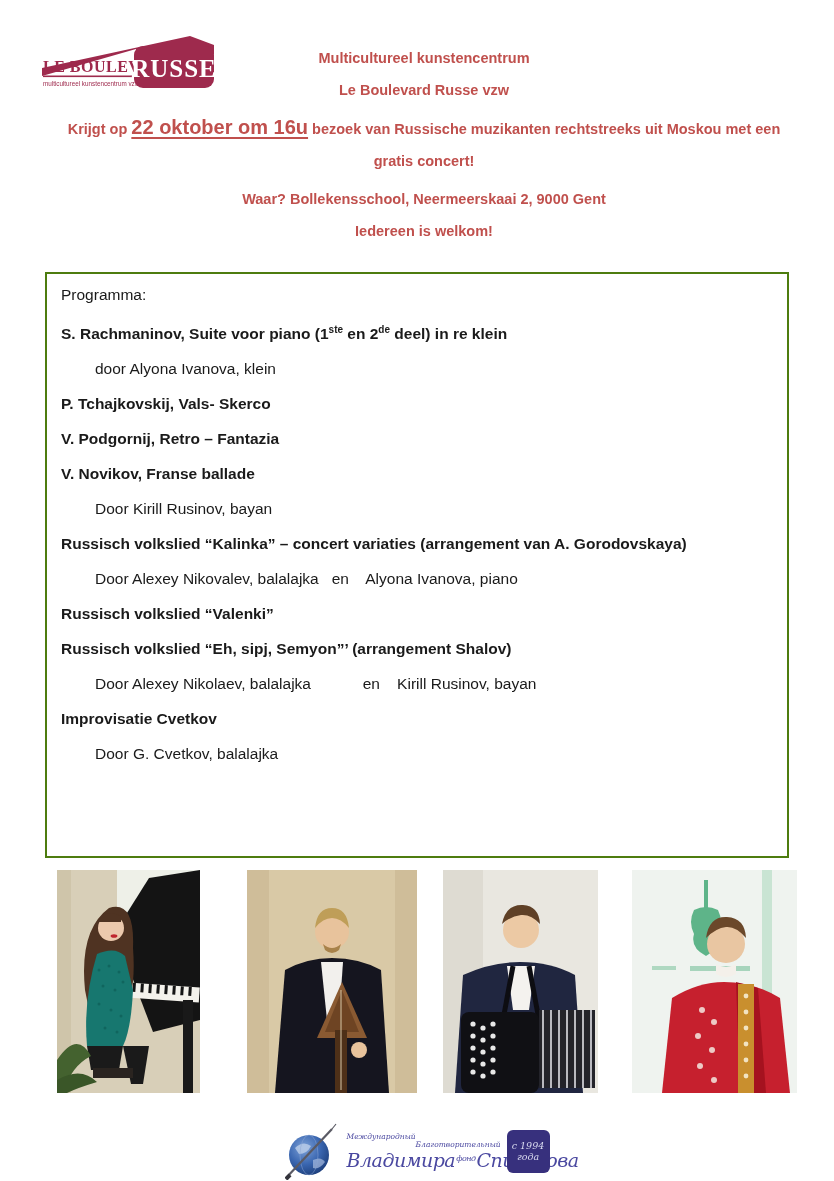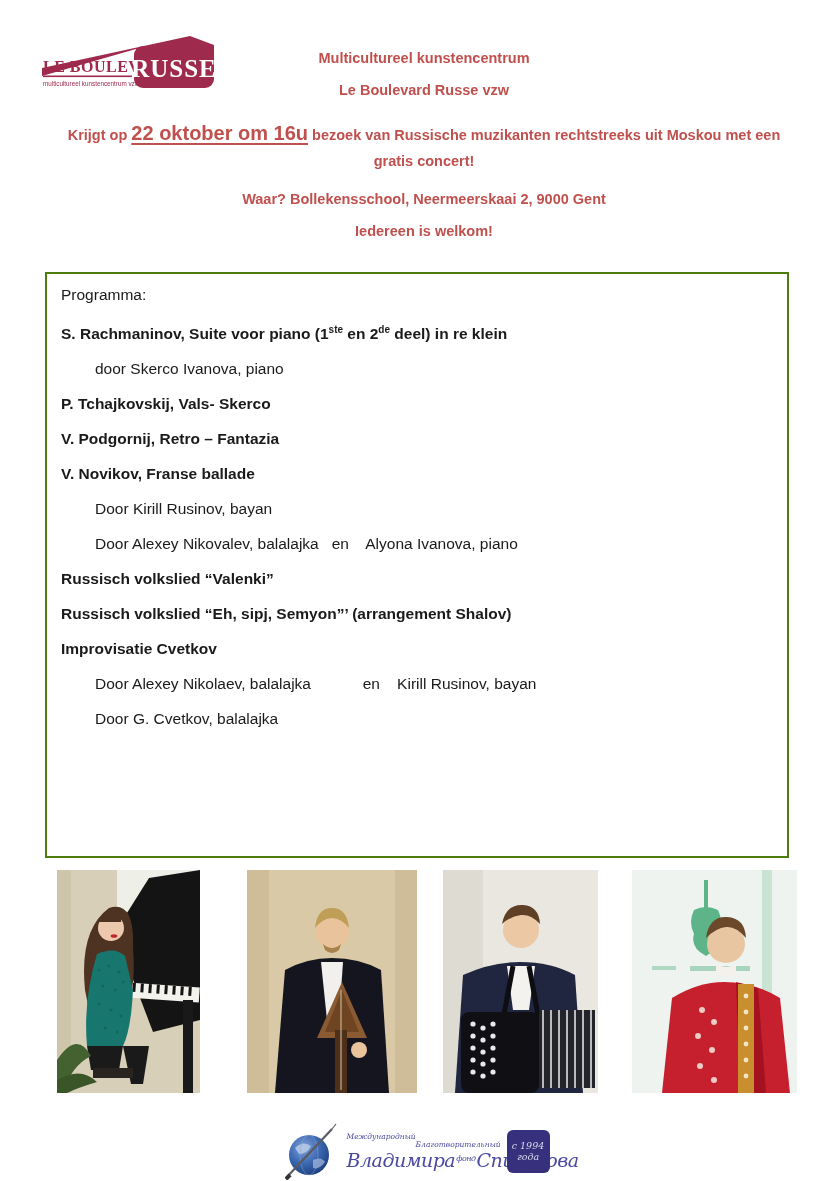--- a/index.html
+++ b/index.html
@@ -15,21 +15,21 @@
   }
 
   
   .logo { position: absolute; left: 40px; top: 34px; width: 178px; height: 64px; }
 
   
   .header { position: absolute; left: 26px; top: 0; width: 796px; text-align: center; color: #C0504D; font-weight: bold; }
   .hdr-line { position: absolute; left: 0; width: 100%; font-size: 14.5px; }
   .org1 { top: 50px; }
   .org2 { top: 82px; }
-  .announce1 { top: 122px; white-space: nowrap; }
+  .announce1 { top: 116px; white-space: nowrap; }
   .announce-date { font-size: 20px; text-decoration: underline; text-decoration-thickness: 2px; text-underline-offset: 3px; }
   .announce2 { top: 153px; }
   .location { top: 191px; }
   .welcome { top: 223px; }
 
   
   .program-box {
     position: absolute;
     left: 45px; top: 272px;
     width: 744px; height: 586px;
@@ -87,30 +87,31 @@
     <div class="hdr-line org2">Le Boulevard Russe vzw</div>
     <div class="hdr-line announce1"><span>Krijgt op </span><span class="announce-date">22 oktober om 16u</span><span> bezoek van Russische muzikanten rechtstreeks uit Moskou met een</span></div>
     <div class="hdr-line announce2">gratis concert!</div>
     <div class="hdr-line location">Waar? Bollekensschool, Neermeerskaai 2, 9000 Gent</div>
     <div class="hdr-line welcome">Iedereen is welkom!</div>
   </div>
 
   <div class="program-box">
     <p class="prog-line">Programma:</p>
     <p class="prog-line bold"><span>S. Rachmaninov, Suite voor piano (1</span><span class="sup">ste</span><span> en 2</span><span class="sup">de</span><span> deel) in re klein</span></p>
-    <p class="prog-line indent">door Skerco Ivanova, piano</p>
+    <p class="prog-line indent">door Alyona Ivanova, klein</p>
     <p class="prog-line bold">P. Tchajkovskij, Vals- Skerco</p>
     <p class="prog-line bold">V. Podgornij, Retro – Fantazia</p>
     <p class="prog-line bold">V. Novikov, Franse ballade</p>
     <p class="prog-line indent">Door Kirill Rusinov, bayan</p>
+    <p class="prog-line bold">Russisch volkslied “Kalinka” – concert variaties (arrangement van A. Gorodovskaya)</p>
     <p class="prog-line indent">Door Alexey Nikovalev, balalajka   en    Alyona Ivanova, piano</p>
     <p class="prog-line bold">Russisch volkslied “Valenki”</p>
     <p class="prog-line bold">Russisch volkslied “Eh, sipj, Semyon”’ (arrangement Shalov)</p>
+    <p class="prog-line indent">Door Alexey Nikolaev, balalajka            en    Kirill Rusinov, bayan</p>
     <p class="prog-line bold">Improvisatie Cvetkov</p>
-    <p class="prog-line indent">Door Alexey Nikolaev, balalajka            en    Kirill Rusinov, bayan</p>
     <p class="prog-line indent">Door G. Cvetkov, balalajka</p>
   </div>
 
   <div class="photo photo1">
     <svg viewBox="0 0 143 223" aria-hidden="true">
       <rect width="143" height="223" fill="#d8cfb8"></rect>
       <rect x="60" y="0" width="83" height="90" fill="#eef0e8"></rect>
       <rect x="0" y="0" width="14" height="223" fill="#cfc5aa"></rect>
       <polygon points="58,62 92,8 143,0 143,150 96,162" fill="#141414"></polygon>
       <rect x="64" y="112" width="79" height="15" fill="#f4f2ec" transform="rotate(4 64 112)"></rect>

